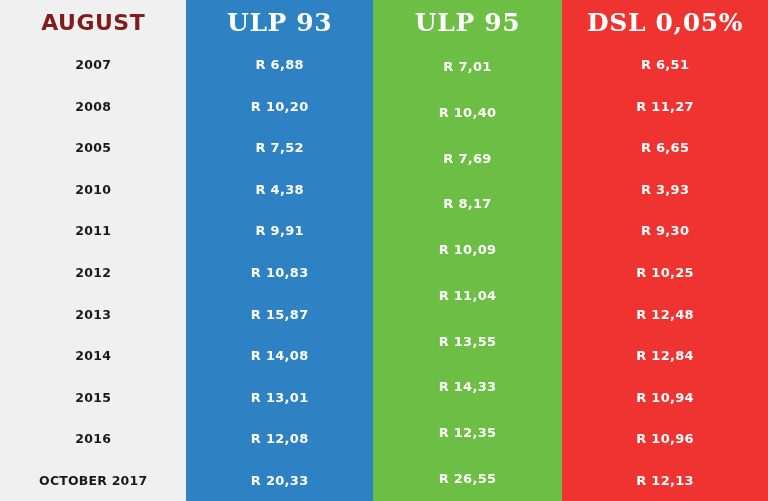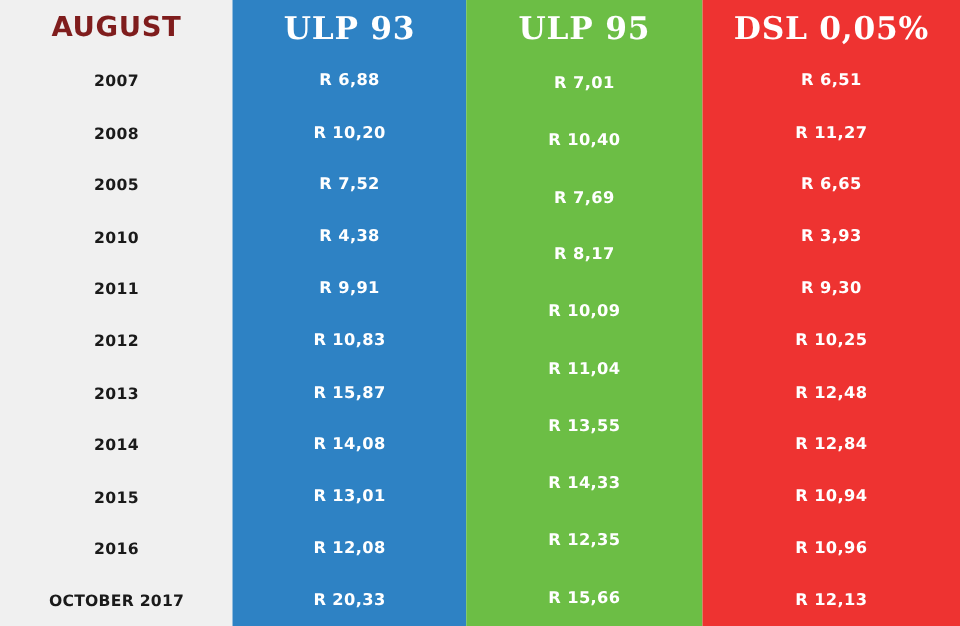--- a/index.html
+++ b/index.html
@@ -155,21 +155,21 @@
     <div class="cells">
       <div class="cell cell-value">R 7,01</div>
       <div class="cell cell-value">R 10,40</div>
       <div class="cell cell-value">R 7,69</div>
       <div class="cell cell-value">R 8,17</div>
       <div class="cell cell-value">R 10,09</div>
       <div class="cell cell-value">R 11,04</div>
       <div class="cell cell-value">R 13,55</div>
       <div class="cell cell-value">R 14,33</div>
       <div class="cell cell-value">R 12,35</div>
-      <div class="cell cell-value">R 15,66</div>
+      <div class="cell cell-value">R 26,55</div>
     </div>
   </div>
 
   <div class="col col-dsl">
     <div class="hdr hdr-data">DSL 0,05%</div>
     <div class="cells">
       <div class="cell cell-value">R 6,51</div>
       <div class="cell cell-value">R 11,27</div>
       <div class="cell cell-value">R 6,65</div>
       <div class="cell cell-value">R 3,93</div>

